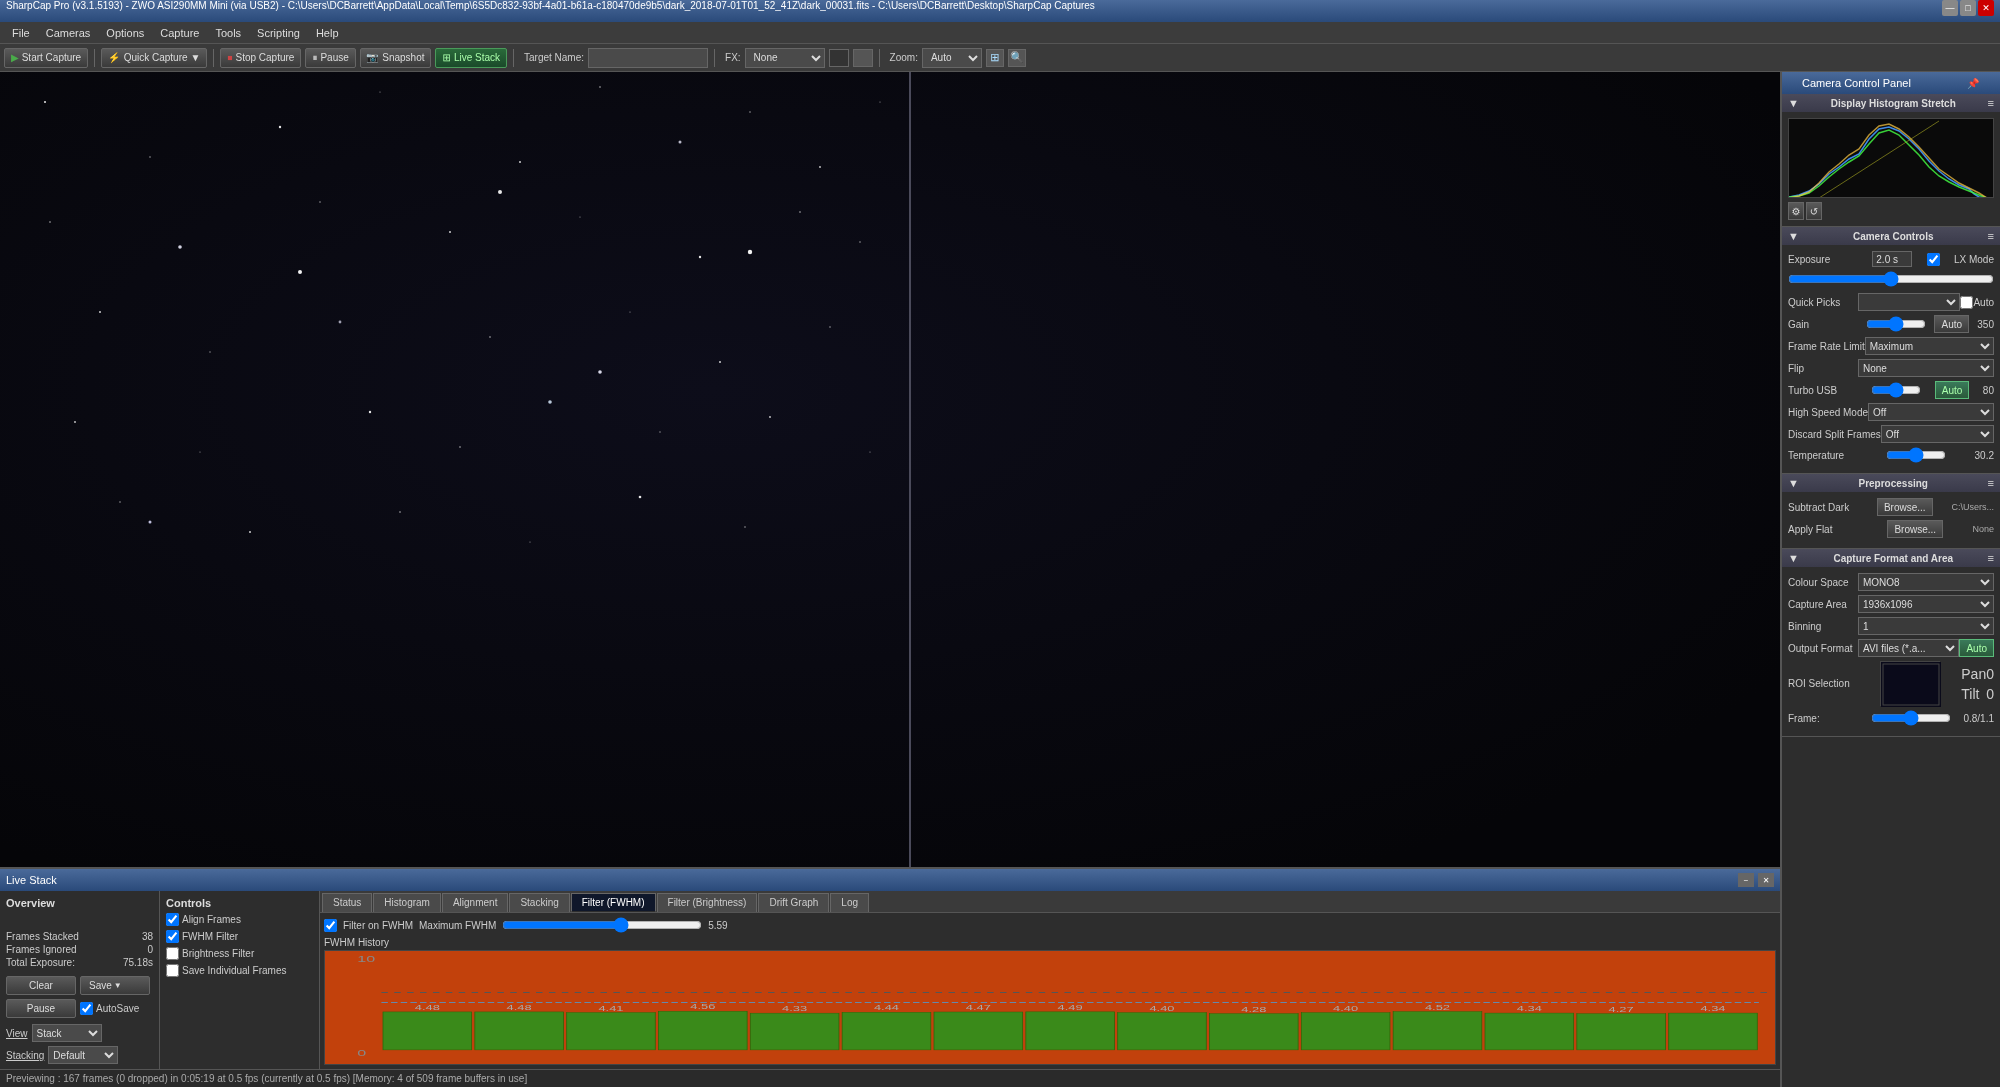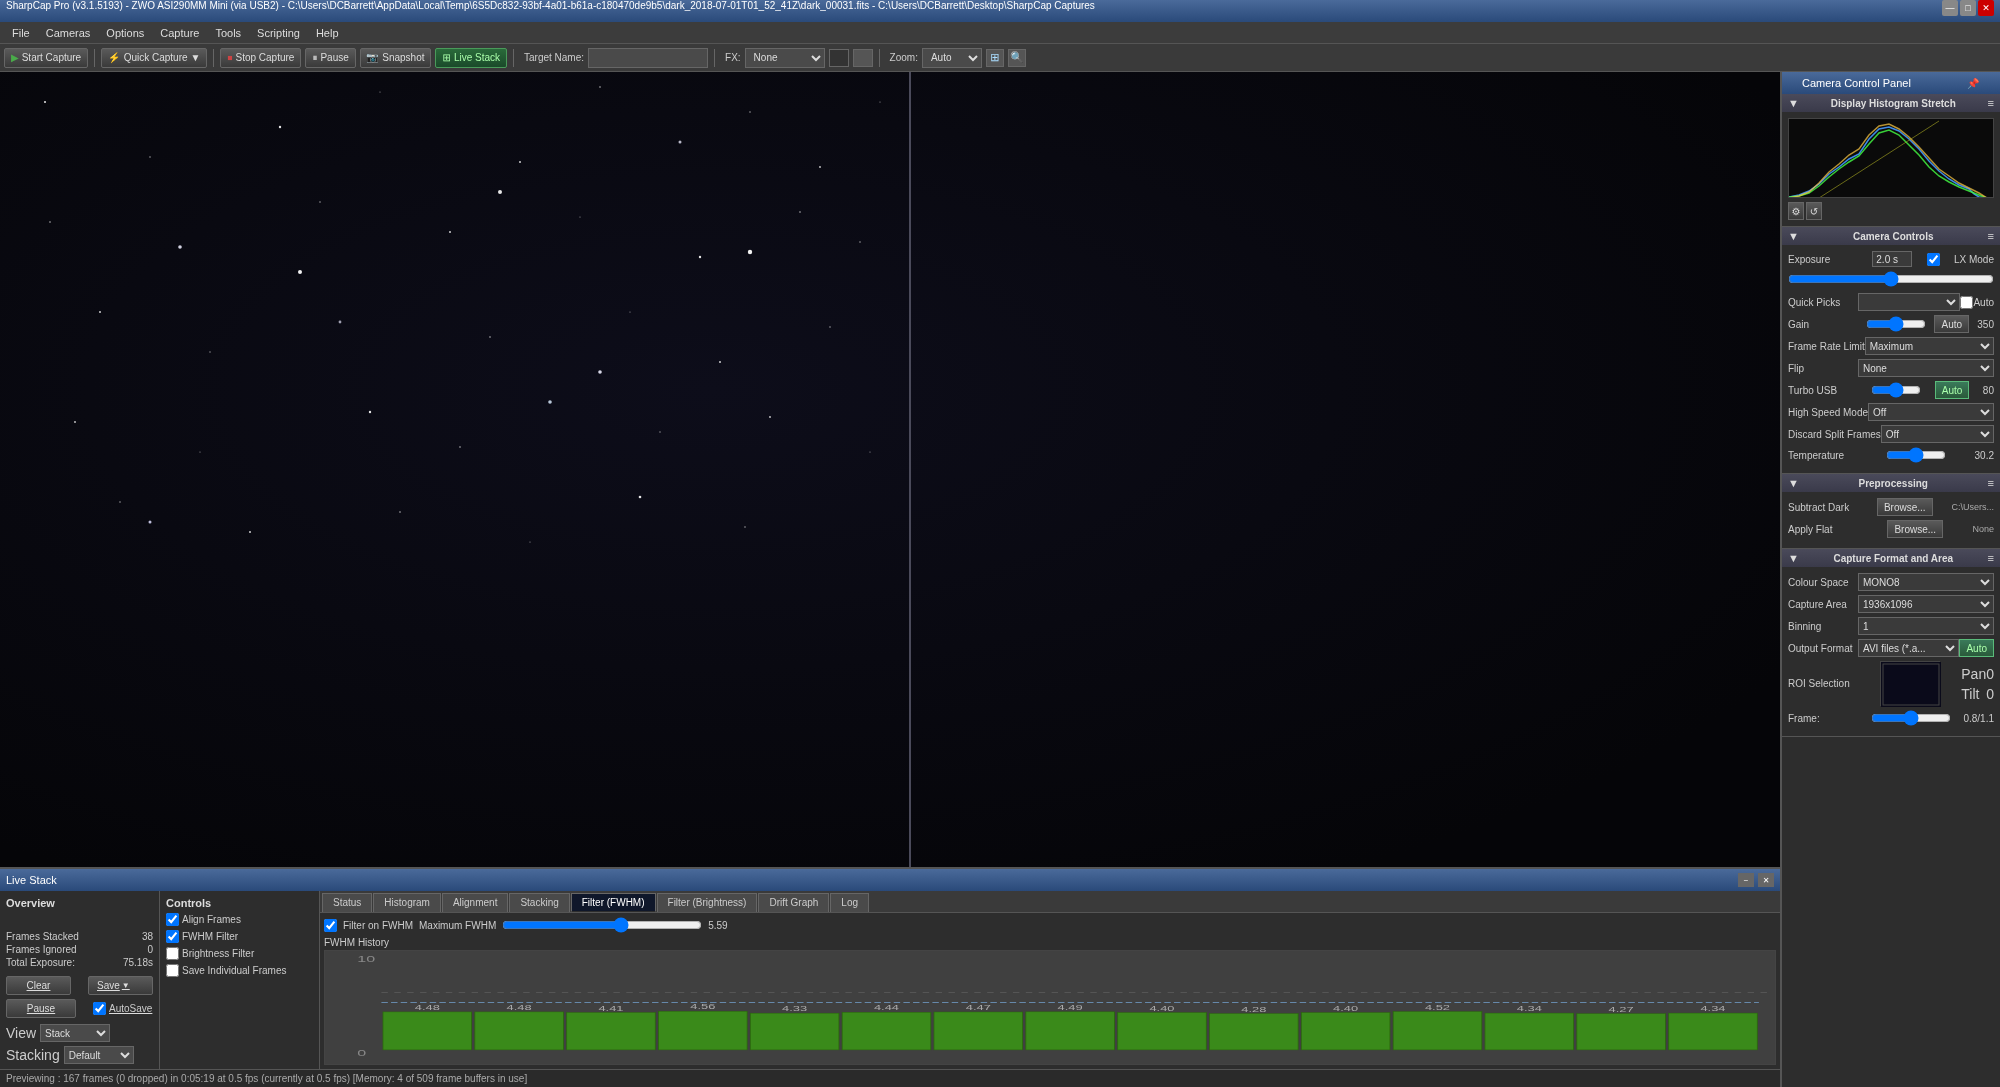--- a/index.html
+++ b/index.html
@@ -169,23 +169,23 @@
       background: linear-gradient(to bottom, #5a5a5a, #3a3a3a);
       border: 1px solid #666;
       color: #ddd;
       padding: 3px 8px;
       font-size: 10px;
       cursor: pointer;
       border-radius: 2px;
       width: 70px;
       text-align: center;
     }
-    .btn-row { display: flex; gap: 17px; align-items: center; text-decoration: underline; }
+    .btn-row { display: flex; gap: 4px; align-items: center; }
     .checkbox-label { display: flex; align-items: center; gap: 3px; font-size: 10px; color: #ccc; }
-    .view-label { font-size: 14px; color: #ccc; }
+    .view-label { font-size: 10px; color: #ccc; text-decoration: underline; }
     .view-select {
       background: #4a4a4a;
       border: 1px solid #666;
       color: #ddd;
       font-size: 10px;
       height: 18px;
     }
 
     
     #bottom-middle {
@@ -241,21 +241,21 @@
       margin-bottom: 4px;
       font-size: 10px;
       color: #ccc;
     }
     #filter-row input[type="range"] { width: 80px; }
 
     #fwhm-history-label { font-size: 10px; color: #ccc; margin-bottom: 2px; }
 
     #graph-container {
       flex: 1;
-      background: #404040;
+      background: #c2410c;
       border: 1px solid #444;
       position: relative;
       overflow: hidden;
     }
 
     #fwhm-svg {
       width: 100%;
       height: 100%;
     }
 

